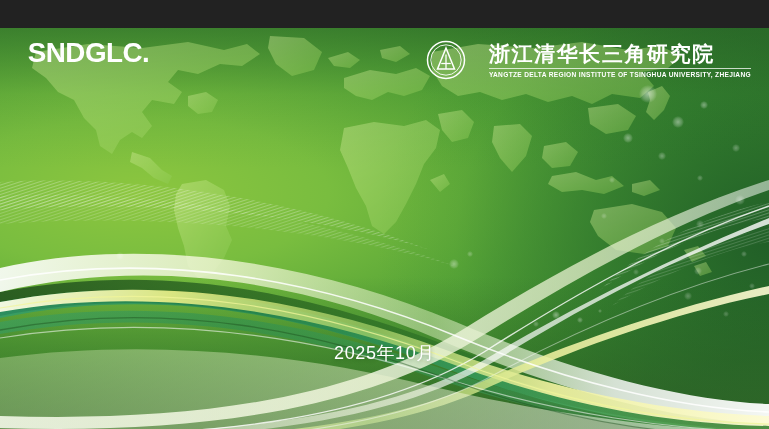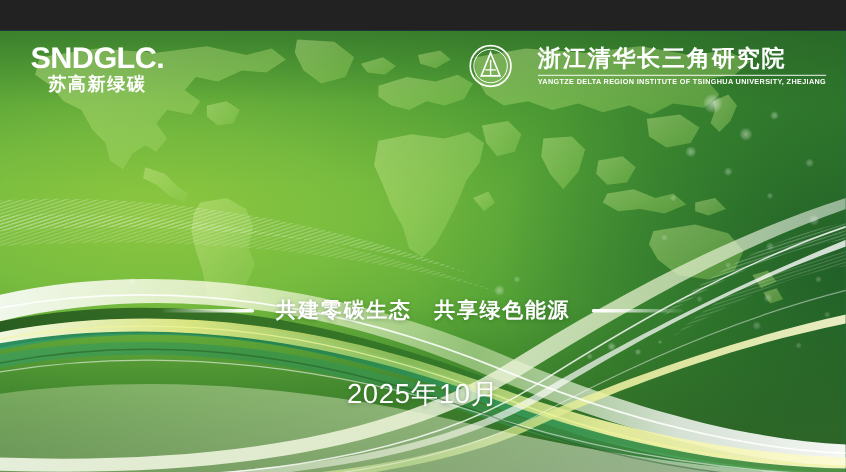--- a/index.html
+++ b/index.html
@@ -174,21 +174,21 @@
     text-shadow: 0 1px 4px rgba(26,70,25,0.4);
   }
 
   
   .date {
     position: absolute;
     left: 0;
     right: 0;
     top: 313px;
     text-align: center;
-    font-size: 25px;
+    font-size: 18px;
     font-weight: normal;
     letter-spacing: 0.6px;
     color: #ffffff;
     white-space: nowrap;
     text-shadow: 0 1px 4px rgba(26,70,25,0.45);
   }
 </style>
 </head>
 <body>
 
@@ -373,41 +373,35 @@
       <span class="pt" style="left: 576.8px; top: 288.8px; width: 6.4px; height: 6.4px; opacity: 0.35;"></span>
       <span class="pt" style="left: 533.2px; top: 293.2px; width: 5.6px; height: 5.6px; opacity: 0.3;"></span>
       <span class="pt" style="left: 597.6px; top: 280.6px; width: 4.8px; height: 4.8px; opacity: 0.28;"></span>
       <span class="pt" style="left: 116px; top: 224px; width: 8px; height: 8px; opacity: 0.3;"></span>
       <span class="pt" style="left: 449.2px; top: 231.2px; width: 9.6px; height: 9.6px; opacity: 0.4;"></span>
       <span class="pt" style="left: 467px; top: 223px; width: 6px; height: 6px; opacity: 0.3;"></span>
     </div>
 
   <div class="logo-left">
     <div class="lg-word">SNDGLC.</div>
-    <div class="lg-cn">苏高新绿碳</div>
   </div>
 
   <div class="logo-right">
     <span class="emblem">
       <svg width="40" height="40" viewBox="0 0 40 40" xmlns="http://www.w3.org/2000/svg">
         <circle cx="20" cy="20" r="18.5" fill="none" stroke="#ffffff" stroke-width="1.5"></circle>
         <circle cx="20" cy="20" r="15.2" fill="none" stroke="#ffffff" stroke-width="0.9"></circle>
         <path d="M20 8 L28.5 29 L11.5 29 Z" fill="none" stroke="#ffffff" stroke-width="1.5"></path>
         <path d="M20 14.5 L20 29" stroke="#ffffff" stroke-width="1.3"></path>
         <path d="M15.2 23.5 L24.8 23.5" stroke="#ffffff" stroke-width="1.3"></path>
       </svg>
     </span>
     <span class="rg-text">
       <span class="rg-cn">浙江清华长三角研究院</span>
       <span class="rg-en">YANGTZE DELTA REGION INSTITUTE OF TSINGHUA UNIVERSITY, ZHEJIANG</span>
     </span>
   </div>
 
 
-  <div class="subtitle-row">
-    <span class="sub-rule left"></span>
-    <span class="sub-text">共建零碳生态　共享绿色能源</span>
-    <span class="sub-rule right"></span>
-  </div>
 
   <div class="date">2025年10月</div>
 
 </div>
 
 </body></html>

